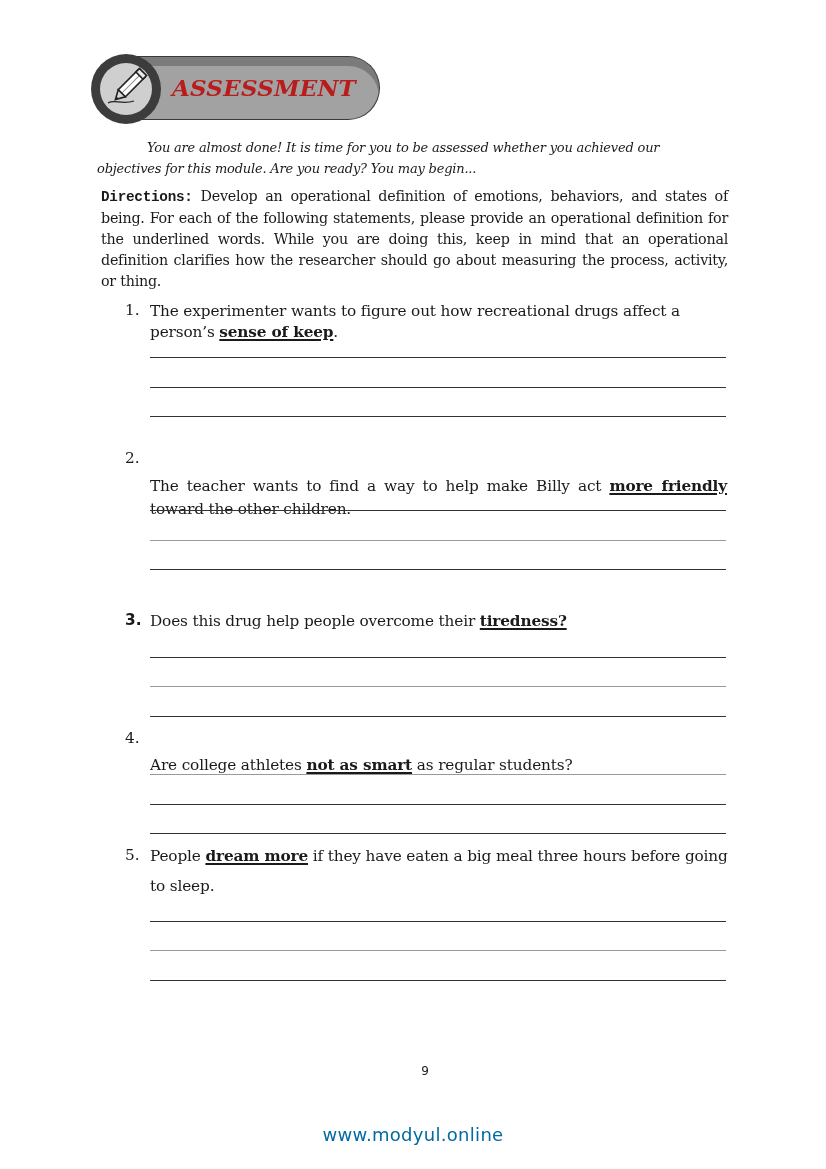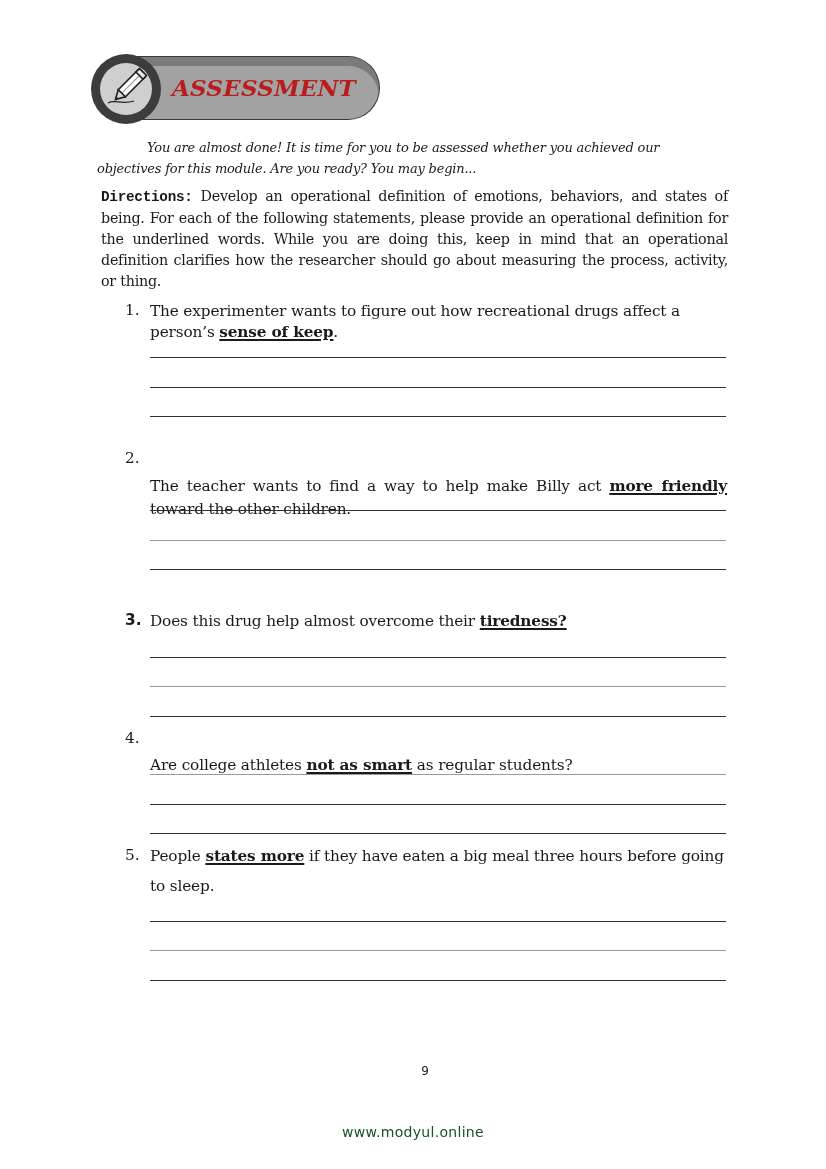--- a/index.html
+++ b/index.html
@@ -52,21 +52,21 @@
     .q-text .hl { font-weight: bold; text-decoration: underline; text-underline-offset: 2px; text-decoration-thickness: 1.5px; }
     .q5-text { line-height: 30px; }
 
     .line { left: 150px; width: 576px; height: 0; border-top: 1.2px solid #333; }
     .line.light { border-top-color: #999; border-top-width: 1.5px; }
 
     .page-num {
       left: 400px; top: 1064px; width: 50px; text-align: center; font-size: 12px; font-family: "DejaVu Sans", sans-serif;
     }
     .watermark {
-      left: 313px; top: 1124px; width: 200px; text-align: center; font-size: 14px; color: #14532d;
+      left: 313px; top: 1124px; width: 200px; text-align: center; font-size: 18px; color: #0369a1;
       font-family: "DejaVu Sans", sans-serif; letter-spacing: 0.3px;
     }
   </style>
 </head>
 <body>
 
 <div class="abs banner"></div>
 <div class="abs icon-ring"></div>
 <div class="abs icon-inner"></div>
 <svg class="abs pencil" viewBox="0 0 52 52">
@@ -91,31 +91,31 @@
 <div class="abs line" style="top:387px;"></div>
 <div class="abs line" style="top:416px;"></div>
 
 <div class="abs q-num" style="left:125px; top:449px;">2.</div>
 <div class="abs q-text" style="left:150px; top:449px; text-align:justify; width:577px; line-height:23px;margin-top:26px;"><span>The teacher wants to find a way to help make Billy act </span><span class="hl">more friendly</span><span> toward the other children.</span></div>
 <div class="abs line" style="top:510px;"></div>
 <div class="abs line light" style="top:540px;"></div>
 <div class="abs line" style="top:569px;"></div>
 
 <div class="abs q-num bold" style="left:125px; top:611px;">3.</div>
-<div class="abs q-text" style="left:150px; top:611px;"><span>Does this drug help almost overcome their </span><span class="hl">tiredness?</span><span></span></div>
+<div class="abs q-text" style="left:150px; top:611px;"><span>Does this drug help people overcome their </span><span class="hl">tiredness?</span><span></span></div>
 <div class="abs line" style="top:657px;"></div>
 <div class="abs line light" style="top:686px;"></div>
 <div class="abs line" style="top:716px;"></div>
 
 <div class="abs q-num" style="left:125px; top:729px;">4.</div>
 <div class="abs q-text" style="left:150px; top:755px;"><span>Are college athletes </span><span class="hl">not as smart</span><span> as regular students?</span></div>
 <div class="abs line light" style="top:774px;"></div>
 <div class="abs line" style="top:804px;"></div>
 <div class="abs line" style="top:833px;"></div>
 
 <div class="abs q-num" style="left:125px; top:846px;">5.</div>
-<div class="abs q-text q5-text" style="left:150px; top:841px;"><span>People </span><span class="hl">states more</span><span> if they have eaten a big meal three hours before going to sleep.</span></div>
+<div class="abs q-text q5-text" style="left:150px; top:841px;"><span>People </span><span class="hl">dream more</span><span> if they have eaten a big meal three hours before going to sleep.</span></div>
 <div class="abs line" style="top:921px;"></div>
 <div class="abs line light" style="top:950px;"></div>
 <div class="abs line" style="top:980px;"></div>
 
 <div class="abs page-num">9</div>
 <div class="abs watermark">www.modyul.online</div>
 
 </body></html>

